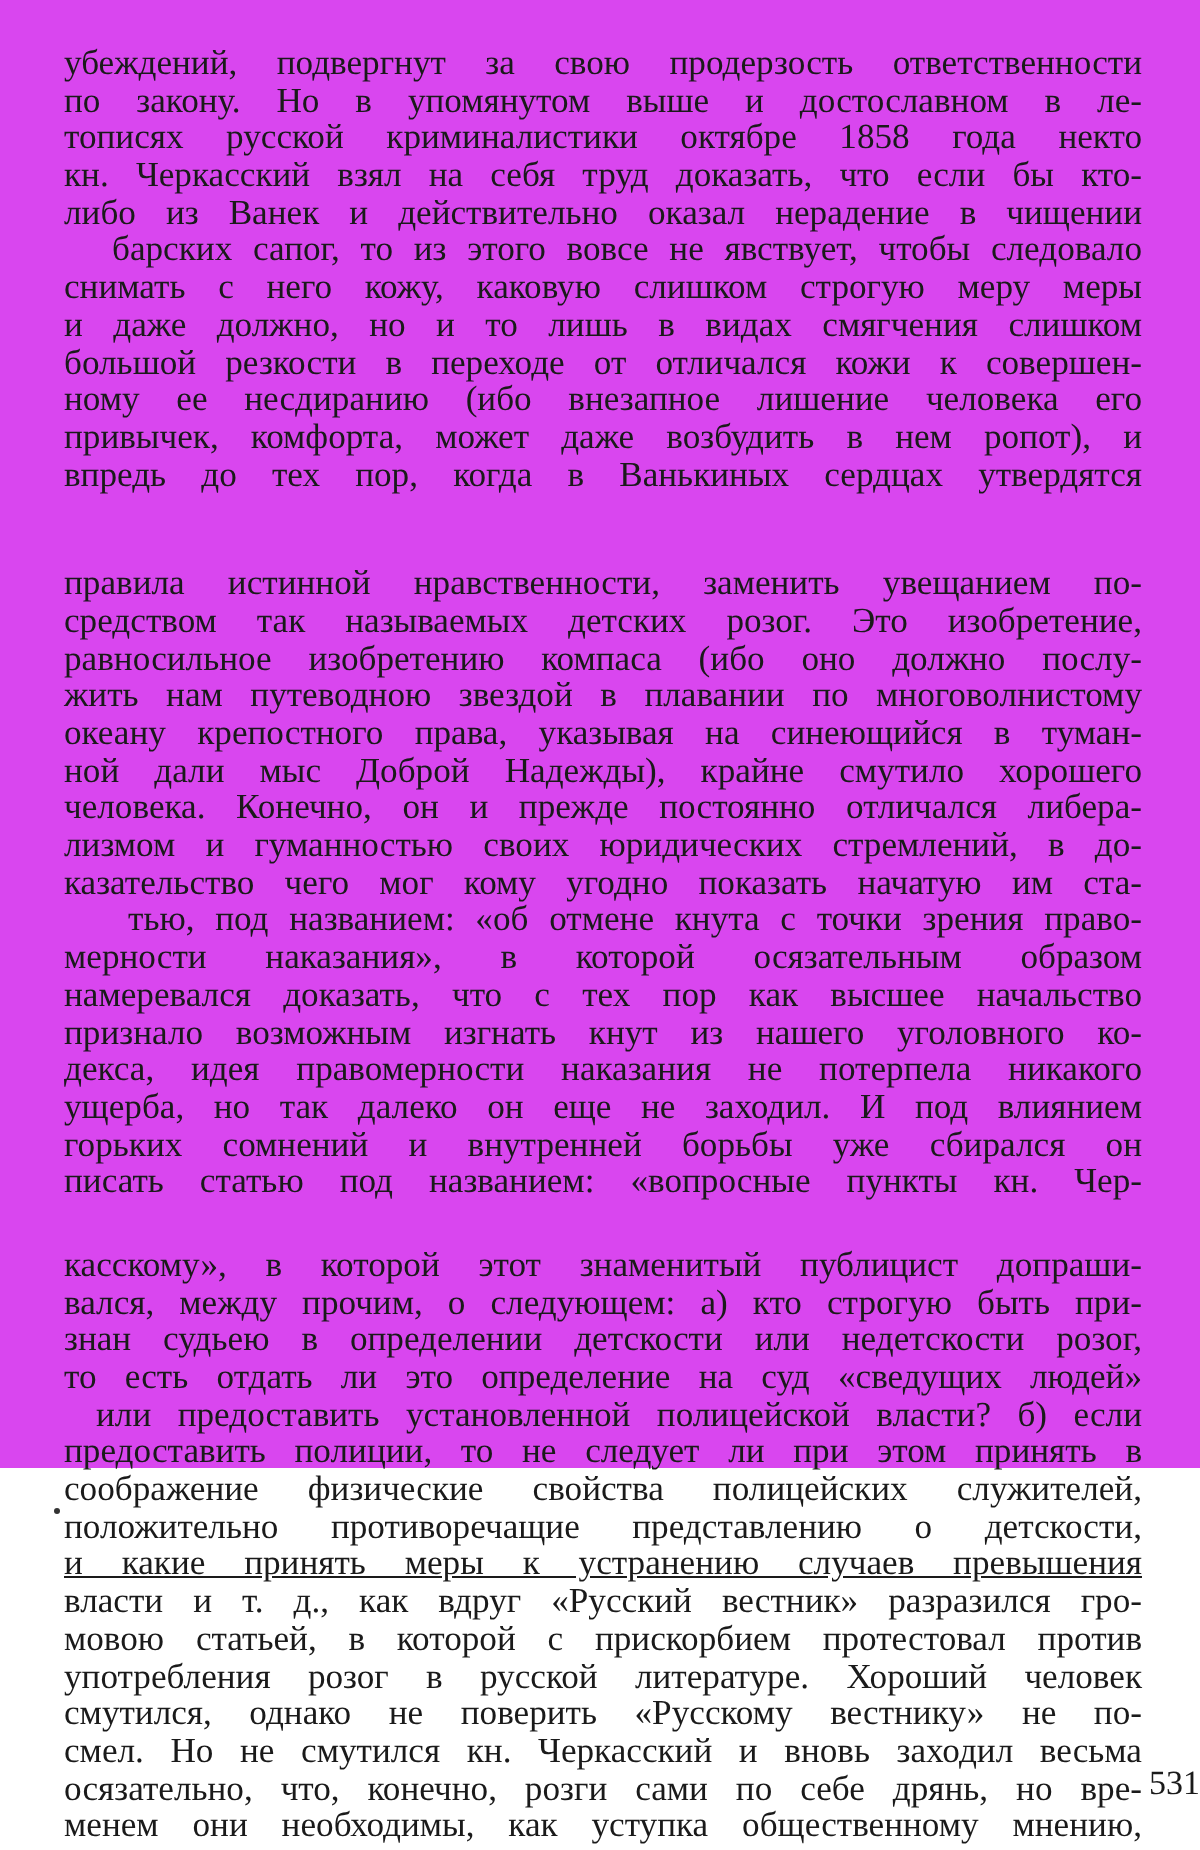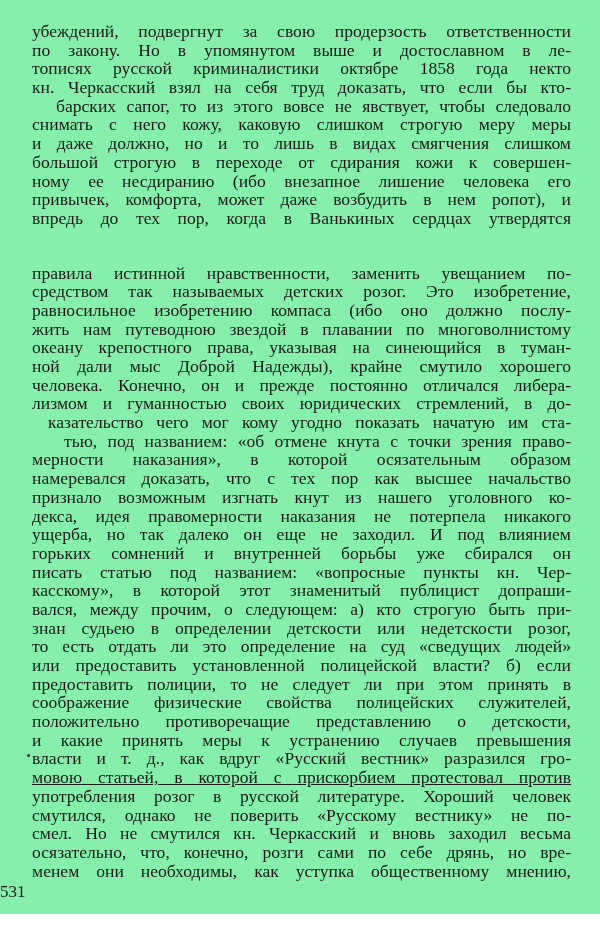--- a/index.html
+++ b/index.html
@@ -11,22 +11,22 @@
     width: 600px;
     height: 925px;
     position: relative;
     overflow: hidden;
   }
   .page {
     position: absolute;
     left: 0;
     top: 0;
     width: 600px;
-    height: 914px;
-    background: #86efac;
+    height: 734px;
+    background: #d946ef;
   }
   .text-block {
     position: absolute;
     left: 32px;
     top: 22px;
     width: 539px;
     font-family: "Liberation Serif", "DejaVu Serif", serif;
     font-size: 17.6px;
     line-height: 21.3px;
     color: #1a1a1a;
@@ -40,21 +40,21 @@
     overflow: visible;
   }
   .line.last {
     text-align-last: justify;
   }
   .page-number {
     position: absolute;
     left: 0;
     width: 600px;
     top: 882px;
-    text-align: left;
+    text-align: right;
     font-family: "Liberation Serif", "DejaVu Serif", serif;
     font-size: 17px;
     color: #1a1a1a;
   }
   .margin-mark {
     position: absolute;
     left: 27px;
     top: 754px;
     width: 3px;
     height: 3px;
@@ -64,55 +64,56 @@
 </style>
 </head>
 <body>
 
 <div class="page">
   <div class="text-block">
     <span class="line" style="height: 18.6889px; line-height: 18.6889px; display: block; text-align: justify; text-align-last: justify;">убеждений, подвергнут за свою продерзость ответственности</span>
     <span class="line" style="height: 18.6889px; line-height: 18.6889px; display: block; text-align: justify; text-align-last: justify;">по закону. Но в упомянутом выше и достославном в ле-</span>
     <span class="line" style="height: 18.6889px; line-height: 18.6889px; display: block; text-align: justify; text-align-last: justify;">тописях русской криминалистики октябре 1858 года некто</span>
     <span class="line" style="height: 18.6889px; line-height: 18.6889px; display: block; text-align: justify; text-align-last: justify;">кн. Черкасский взял на себя труд доказать, что если бы кто-</span>
+    <span class="line" style="height: 18.6889px; line-height: 18.6889px; display: block; text-align: justify; text-align-last: justify;">либо из Ванек и действительно оказал нерадение в чищении</span>
     <span class="line" style="height: 18.6889px; line-height: 18.6889px; display: block; text-align: justify; text-align-last: justify; margin-left: 24px;">барских сапог, то из этого вовсе не явствует, чтобы следовало</span>
     <span class="line" style="height: 18.6889px; line-height: 18.6889px; display: block; text-align: justify; text-align-last: justify;">снимать с него кожу, каковую слишком строгую меру меры</span>
     <span class="line" style="height: 18.6889px; line-height: 18.6889px; display: block; text-align: justify; text-align-last: justify;">и даже должно, но и то лишь в видах смягчения слишком</span>
-    <span class="line" style="height: 18.6889px; line-height: 18.6889px; display: block; text-align: justify; text-align-last: justify;">большой строгую в переходе от сдирания кожи к совершен-</span>
+    <span class="line" style="height: 18.6889px; line-height: 18.6889px; display: block; text-align: justify; text-align-last: justify;">большой резкости в переходе от отличался кожи к совершен-</span>
     <span class="line" style="height: 18.6889px; line-height: 18.6889px; display: block; text-align: justify; text-align-last: justify;">ному ее несдиранию (ибо внезапное лишение человека его</span>
     <span class="line" style="height: 18.6889px; line-height: 18.6889px; display: block; text-align: justify; text-align-last: justify;">привычек, комфорта, может даже возбудить в нем ропот), и</span>
     <span class="line" style="height: 18.6889px; line-height: 18.6889px; display: block; text-align: justify; text-align-last: justify;">впредь до тех пор, когда в Ванькиных сердцах утвердятся</span>
     <span class="line" style="height: 18.6889px; line-height: 18.6889px; display: block; text-align: justify; text-align-last: justify; margin-top: 36px;">правила истинной нравственности, заменить увещанием по-</span>
     <span class="line" style="height: 18.6889px; line-height: 18.6889px; display: block; text-align: justify; text-align-last: justify;">средством так называемых детских розог. Это изобретение,</span>
     <span class="line" style="height: 18.6889px; line-height: 18.6889px; display: block; text-align: justify; text-align-last: justify;">равносильное изобретению компаса (ибо оно должно послу-</span>
     <span class="line" style="height: 18.6889px; line-height: 18.6889px; display: block; text-align: justify; text-align-last: justify;">жить нам путеводною звездой в плавании по многоволнистому</span>
     <span class="line" style="height: 18.6889px; line-height: 18.6889px; display: block; text-align: justify; text-align-last: justify;">океану крепостного права, указывая на синеющийся в туман-</span>
     <span class="line" style="height: 18.6889px; line-height: 18.6889px; display: block; text-align: justify; text-align-last: justify;">ной дали мыс Доброй Надежды), крайне смутило хорошего</span>
     <span class="line" style="height: 18.6889px; line-height: 18.6889px; display: block; text-align: justify; text-align-last: justify;">человека. Конечно, он и прежде постоянно отличался либера-</span>
     <span class="line" style="height: 18.6889px; line-height: 18.6889px; display: block; text-align: justify; text-align-last: justify;">лизмом и гуманностью своих юридических стремлений, в до-</span>
-    <span class="line" style="height: 18.6889px; line-height: 18.6889px; display: block; text-align: justify; text-align-last: justify; margin-left: 16px;">казательство чего мог кому угодно показать начатую им ста-</span>
+    <span class="line" style="height: 18.6889px; line-height: 18.6889px; display: block; text-align: justify; text-align-last: justify;">казательство чего мог кому угодно показать начатую им ста-</span>
     <span class="line" style="height: 18.6889px; line-height: 18.6889px; display: block; text-align: justify; text-align-last: justify; margin-left: 32px;">тью, под названием: «об отмене кнута с точки зрения право-</span>
     <span class="line" style="height: 18.6889px; line-height: 18.6889px; display: block; text-align: justify; text-align-last: justify;">мерности наказания», в которой осязательным образом</span>
     <span class="line" style="height: 18.6889px; line-height: 18.6889px; display: block; text-align: justify; text-align-last: justify;">намеревался доказать, что с тех пор как высшее начальство</span>
     <span class="line" style="height: 18.6889px; line-height: 18.6889px; display: block; text-align: justify; text-align-last: justify;">признало возможным изгнать кнут из нашего уголовного ко-</span>
     <span class="line" style="height: 18.6889px; line-height: 18.6889px; display: block; text-align: justify; text-align-last: justify;">декса, идея правомерности наказания не потерпела никакого</span>
     <span class="line" style="height: 18.6889px; line-height: 18.6889px; display: block; text-align: justify; text-align-last: justify;">ущерба, но так далеко он еще не заходил. И под влиянием</span>
     <span class="line" style="height: 18.6889px; line-height: 18.6889px; display: block; text-align: justify; text-align-last: justify;">горьких сомнений и внутренней борьбы уже сбирался он</span>
     <span class="line" style="height: 18.6889px; line-height: 18.6889px; display: block; text-align: justify; text-align-last: justify;">писать статью под названием: «вопросные пункты кн. Чер-</span>
-    <span class="line" style="height: 18.6889px; line-height: 18.6889px; display: block; text-align: justify; text-align-last: justify;">касскому», в которой этот знаменитый публицист допраши-</span>
+    <span class="line" style="height: 18.6889px; line-height: 18.6889px; display: block; text-align: justify; text-align-last: justify; margin-top: 23px;">касскому», в которой этот знаменитый публицист допраши-</span>
     <span class="line" style="height: 18.6889px; line-height: 18.6889px; display: block; text-align: justify; text-align-last: justify;">вался, между прочим, о следующем: а) кто строгую быть при-</span>
     <span class="line" style="height: 18.6889px; line-height: 18.6889px; display: block; text-align: justify; text-align-last: justify;">знан судьею в определении детскости или недетскости розог,</span>
     <span class="line" style="height: 18.6889px; line-height: 18.6889px; display: block; text-align: justify; text-align-last: justify;">то есть отдать ли это определение на суд «сведущих людей»</span>
-    <span class="line" style="height: 18.6889px; line-height: 18.6889px; display: block; text-align: justify; text-align-last: justify;">или предоставить установленной полицейской власти? б) если</span>
+    <span class="line" style="height: 18.6889px; line-height: 18.6889px; display: block; text-align: justify; text-align-last: justify; margin-left: 16px;">или предоставить установленной полицейской власти? б) если</span>
     <span class="line" style="height: 18.6889px; line-height: 18.6889px; display: block; text-align: justify; text-align-last: justify;">предоставить полиции, то не следует ли при этом принять в</span>
     <span class="line" style="height: 18.6889px; line-height: 18.6889px; display: block; text-align: justify; text-align-last: justify;">соображение физические свойства полицейских служителей,</span>
     <span class="line" style="height: 18.6889px; line-height: 18.6889px; display: block; text-align: justify; text-align-last: justify;">положительно противоречащие представлению о детскости,</span>
-    <span class="line" style="height: 18.6889px; line-height: 18.6889px; display: block; text-align: justify; text-align-last: justify;">и какие принять меры к устранению случаев превышения</span>
+    <span class="line" style="height: 18.6889px; line-height: 18.6889px; display: block; text-align: justify; text-align-last: justify; text-decoration: underline;">и какие принять меры к устранению случаев превышения</span>
     <span class="line" style="height: 18.6889px; line-height: 18.6889px; display: block; text-align: justify; text-align-last: justify;">власти и т. д., как вдруг «Русский вестник» разразился гро-</span>
-    <span class="line" style="height: 18.6889px; line-height: 18.6889px; display: block; text-align: justify; text-align-last: justify; text-decoration: underline;">мовою статьей, в которой с прискорбием протестовал против</span>
+    <span class="line" style="height: 18.6889px; line-height: 18.6889px; display: block; text-align: justify; text-align-last: justify;">мовою статьей, в которой с прискорбием протестовал против</span>
     <span class="line" style="height: 18.6889px; line-height: 18.6889px; display: block; text-align: justify; text-align-last: justify;">употребления розог в русской литературе. Хороший человек</span>
     <span class="line" style="height: 18.6889px; line-height: 18.6889px; display: block; text-align: justify; text-align-last: justify;">смутился, однако не поверить «Русскому вестнику» не по-</span>
     <span class="line" style="height: 18.6889px; line-height: 18.6889px; display: block; text-align: justify; text-align-last: justify;">смел. Но не смутился кн. Черкасский и вновь заходил весьма</span>
     <span class="line" style="height: 18.6889px; line-height: 18.6889px; display: block; text-align: justify; text-align-last: justify;">осязательно, что, конечно, розги сами по себе дрянь, но вре-</span>
     <span class="line last" style="height: 18.6889px; line-height: 18.6889px; display: block; text-align: justify; text-align-last: justify;">менем они необходимы, как уступка общественному мнению,</span>
   </div>
   <div class="margin-mark"></div>
   <div class="page-number">531</div>
 </div>
 

